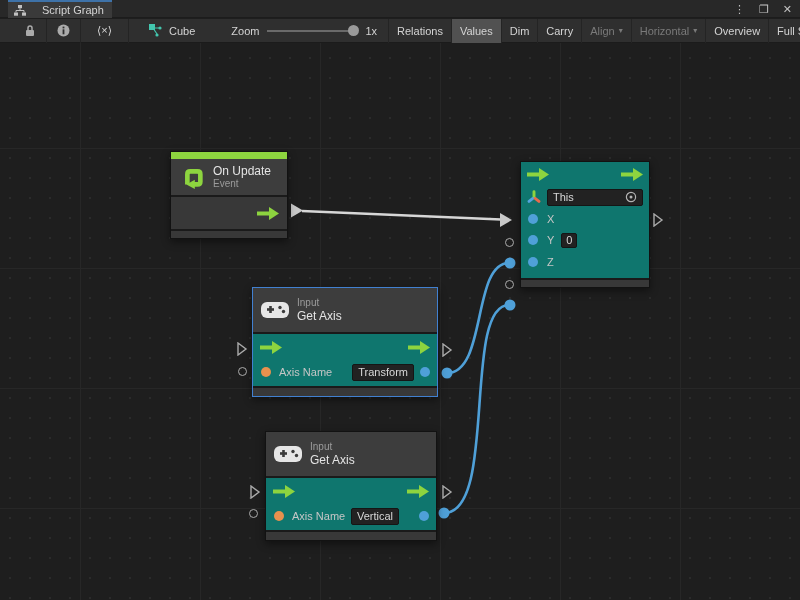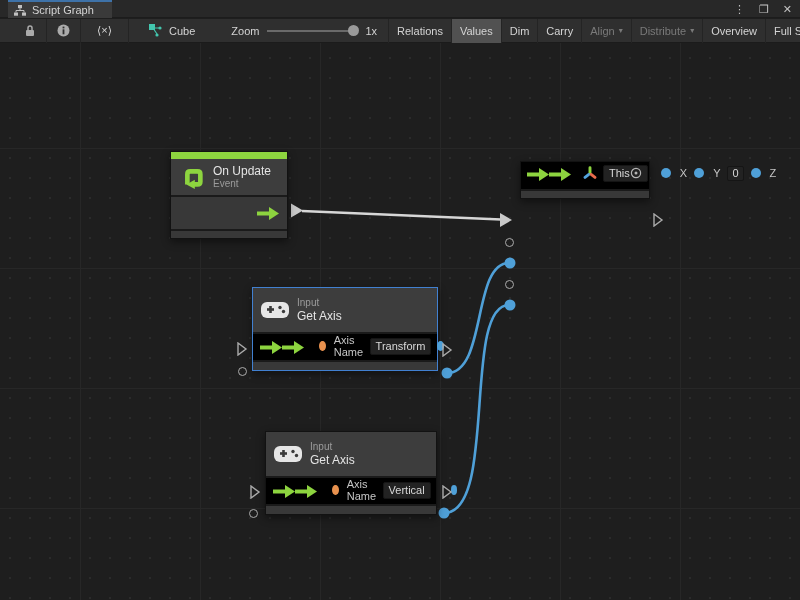--- a/index.html
+++ b/index.html
@@ -5,21 +5,21 @@
   * { margin:0; padding:0; box-sizing:border-box; }
   html,body { width:800px; height:600px; overflow:hidden; background:#1E1E1E;
     font-family:"Liberation Sans","DejaVu Sans",sans-serif; }
   #app { position:relative; width:800px; height:600px; }
 
   
   .titlebar { position:absolute; left:0; top:0; width:800px; height:18px;
     background:#282828; border-bottom:1px solid #1c1c1c; }
   .tab { position:absolute; left:8px; top:0; width:104px; height:18px;
     background:#3a3a3a; border-top:2px solid #3E72A8; display:flex; align-items:center;
-    gap:6px; padding-left:6px; color:#d4d4d4; font-size:11px; }
+    gap:16px; padding-left:6px; color:#d4d4d4; font-size:11px; }
   .winctl { position:absolute; top:0; height:18px; display:flex; align-items:center;
     color:#c2c2c2; font-size:11px; gap:14px; right:8px; }
   .winctl span { cursor:default; }
 
   
   .toolbar { position:absolute; left:0; top:19px; width:800px; height:24px;
     background:#2f2f2f; border-bottom:1px solid #1b1b1b; display:flex; align-items:center;
     color:#d4d4d4; font-size:11px; }
   .tb-btn { height:24px; display:flex; align-items:center; padding:0 8px;
     border-right:1px solid #242424; white-space:nowrap; }
@@ -50,21 +50,21 @@
   .node { position:absolute; z-index:3; display:flex; flex-direction:column;
     background:#1a1a1a; border:1px solid #121212; box-shadow:0 3px 8px rgba(0,0,0,.45);
     gap:2px; }
   .node.selected { border:1px solid #4180d0; }
   .greenbar { height:7px; background:#8DD43F; }
   .nhead { background:#3d3d3d; display:flex; align-items:center; gap:8px; padding-left:8px; }
   .nhead .tcol { display:flex; flex-direction:column; justify-content:center; }
   .ntitle { color:#e4e4e4; font-size:12px; line-height:14px; }
   .nsub { color:#9b9b9b; font-size:10px; line-height:12px; }
   .nrow { background:#383838; display:flex; align-items:center; }
-  .nbody { background:#000000; display:flex; flex-direction:row; }
+  .nbody { background:#0f766e; display:flex; flex-direction:column; }
   .nbody .prow { display:flex; align-items:center; }
   .nfoot { background:#383838; }
   .plabel { color:#c6c6c6; font-size:11px; }
   .dot { width:10px; height:10px; border-radius:50%; }
   .dot.blue { background:#4FA0D8; }
   .dot.orange { background:#E8914E; }
   .vfield { background:#222222; border:1px solid #151515; border-radius:2px;
     color:#d8d8d8; font-size:11px; display:flex; align-items:center; padding:0 5px;
     height:17px; }
 
@@ -139,21 +139,21 @@
       <span>Dim</span>
     </div>
     <div class="tb-btn">
       <span>Carry</span>
     </div>
     <div class="tb-btn disabled">
       <span>Align</span>
       <span class="dd-arrow">▾</span>
     </div>
     <div class="tb-btn disabled">
-      <span>Distribute</span>
+      <span>Horizontal</span>
       <span class="dd-arrow">▾</span>
     </div>
     <div class="tb-btn">
       <span>Overview</span>
     </div>
     <div class="tb-btn" style="border-right:none">
       <span>Full Screen</span>
     </div>
   </div>
 

